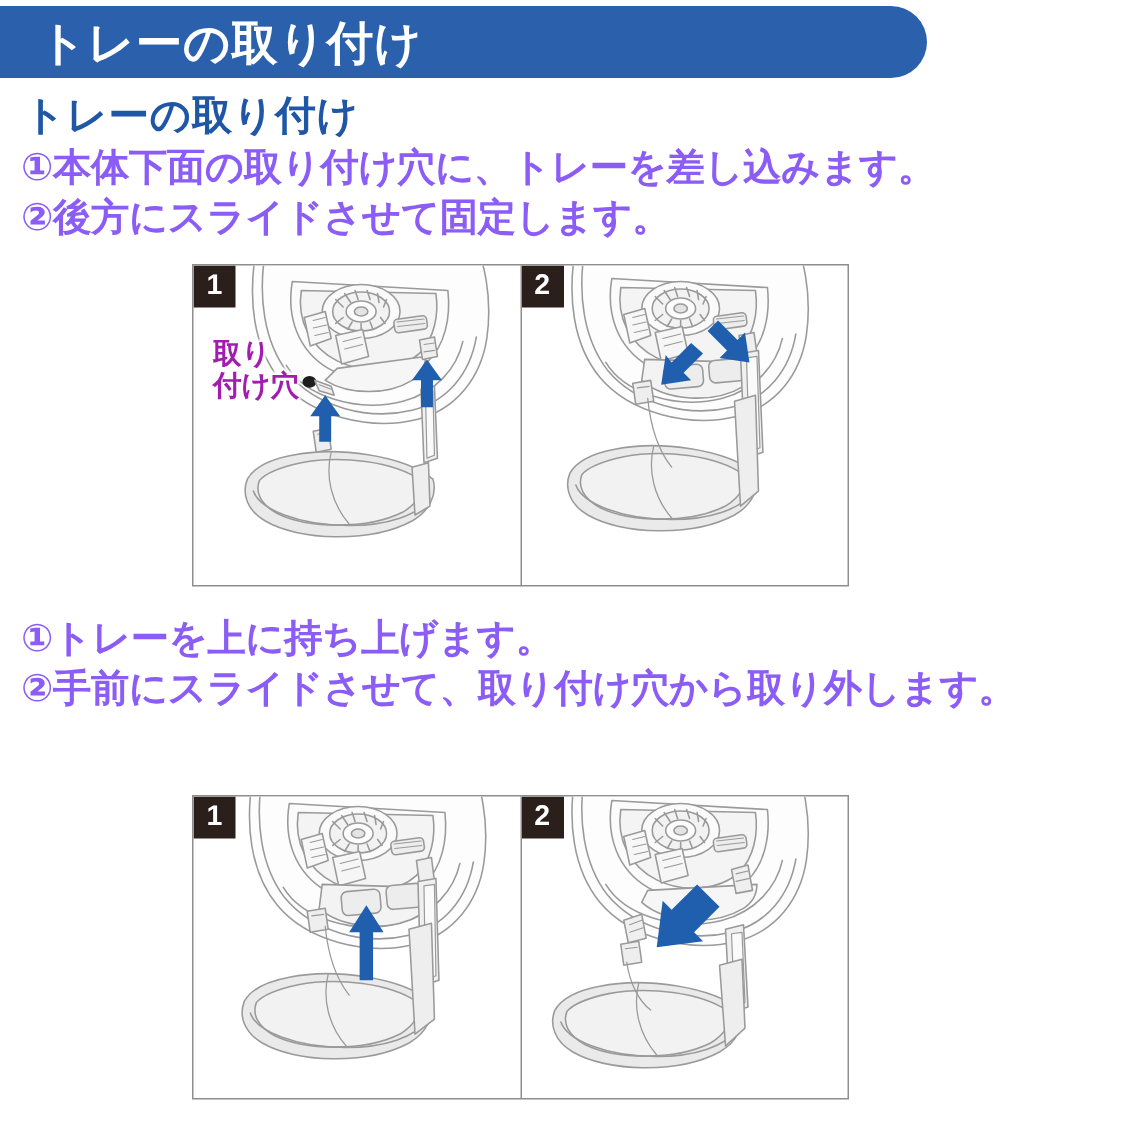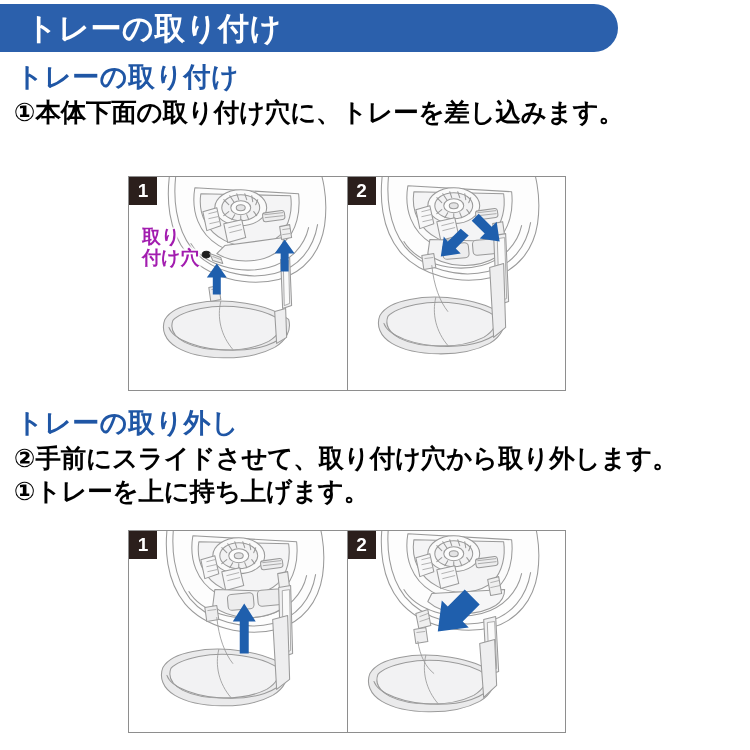--- a/index.html
+++ b/index.html
@@ -60,21 +60,21 @@
     white-space: nowrap;
   }
   .step-list {
     margin: 2px 0 0 0;
     padding: 0 0 0 14px;
     list-style: none;
   }
   .step-item {
     font-size: 25.5px;
     font-weight: 600;
-    color: #000000;
+    color: #8b5cf6;
     line-height: 1.30;
     letter-spacing: -0.2px;
     white-space: nowrap;
   }
 
   
   .figure-frame {
     position: absolute;
     box-sizing: border-box;
     border: 1.5px solid #8e8e8e;
@@ -140,20 +140,21 @@
 <body>
 
 <div class="header-bar">
   <div class="header-title">トレーの取り付け</div>
 </div>
 
 <div class="section section-install">
   <div class="section-heading">トレーの取り付け</div>
   <ul class="step-list">
     <li class="step-item">①本体下面の取り付け穴に、トレーを差し込みます。</li>
+    <li class="step-item">②後方にスライドさせて固定します。</li>
   </ul>
 </div>
 
 <div class="figure-frame figure-install">
 
   <div class="panel">
     <div class="panel-badge">1</div>
 
     <svg class="panel-art" viewBox="0 0 218 212" preserveAspectRatio="xMidYMid meet">
       <g fill="none" stroke="#9a9a9a" stroke-width="1.05" stroke-linejoin="round" stroke-linecap="round">
@@ -275,24 +276,23 @@
 
         <path d="M113 51 L100 64 L96 59 L93 79 L113 76 L108 71 L121 58 Z"></path>
 
         <path d="M131 36 L144 49 L149 44 L152 64 L132 61 L137 56 L124 43 Z"></path>
       </g>
     </svg>
   </div>
 </div>
 
 <div class="section section-remove">
-  <div class="section-heading">トレーの取り外し</div>
   <ul class="step-list">
+    <li class="step-item">①トレーを上に持ち上げます。</li>
     <li class="step-item">②手前にスライドさせて、取り付け穴から取り外します。</li>
-    <li class="step-item">①トレーを上に持ち上げます。</li>
   </ul>
 </div>
 
 <div class="figure-frame figure-remove">
 
   <div class="panel">
     <div class="panel-badge">1</div>
 
     <svg class="panel-art" viewBox="0 0 218 200" preserveAspectRatio="xMidYMid meet">
       <g fill="none" stroke="#9a9a9a" stroke-width="1.05" stroke-linejoin="round" stroke-linecap="round">

